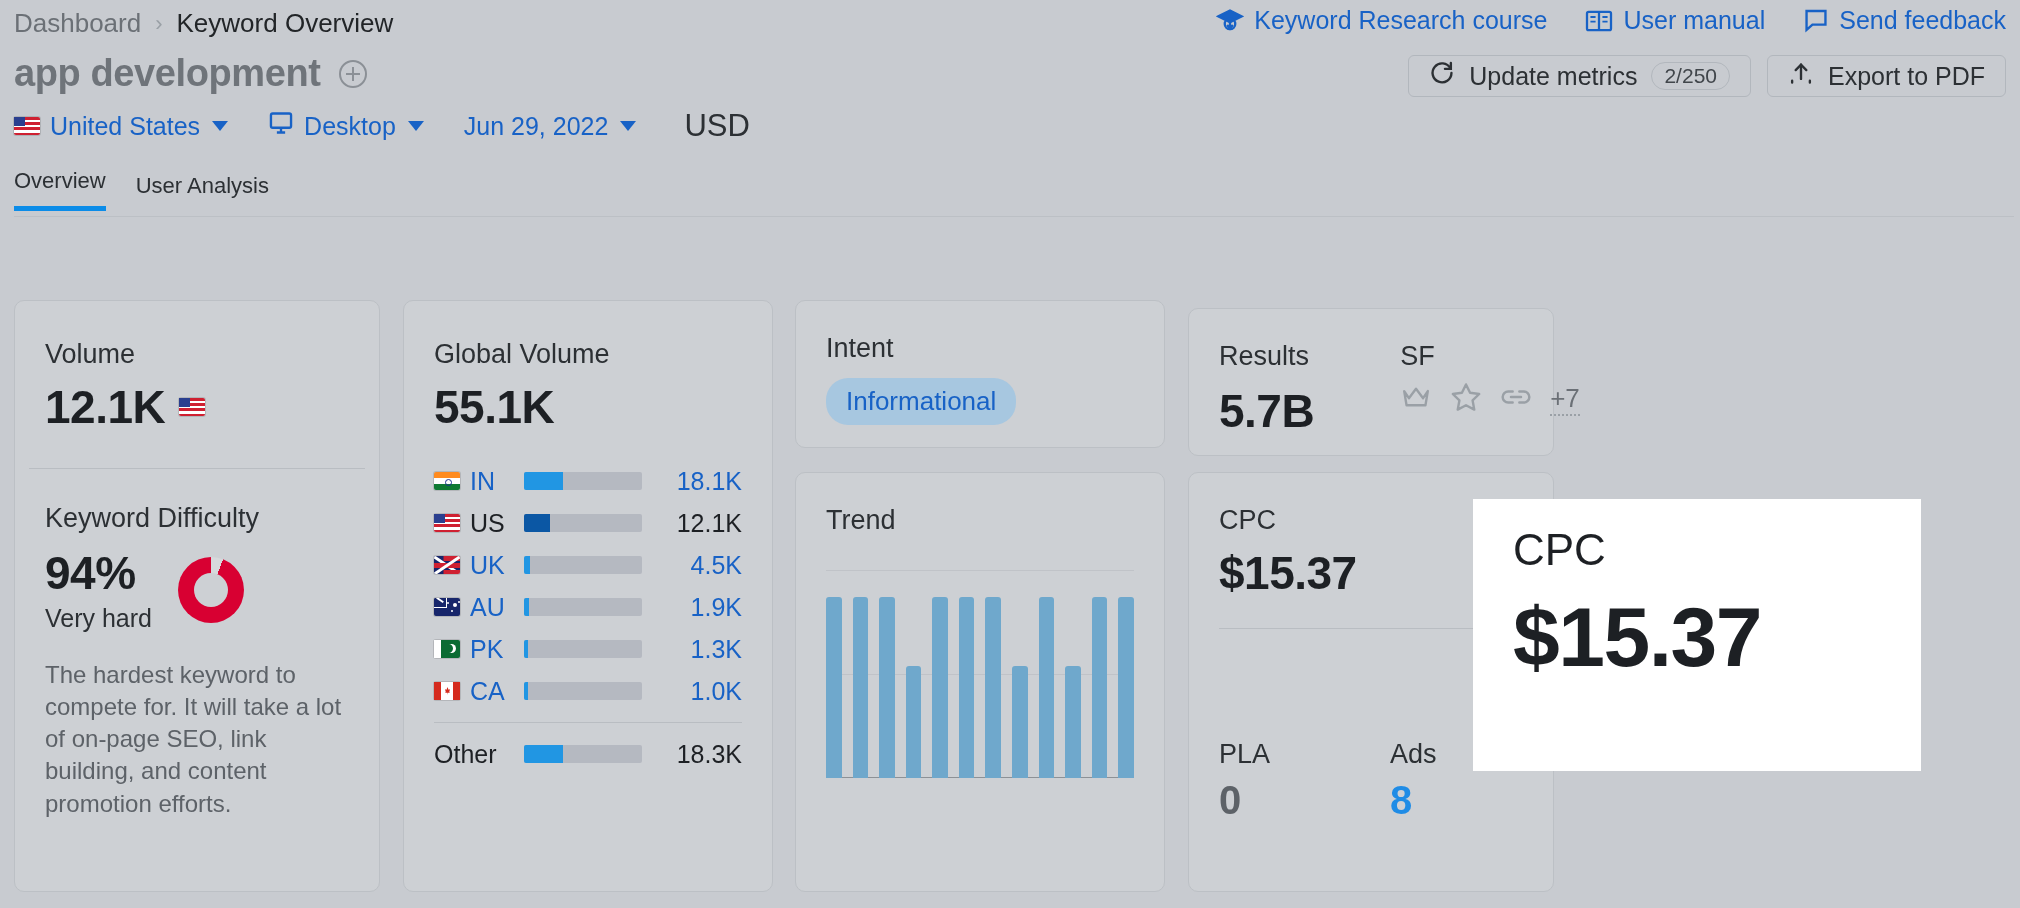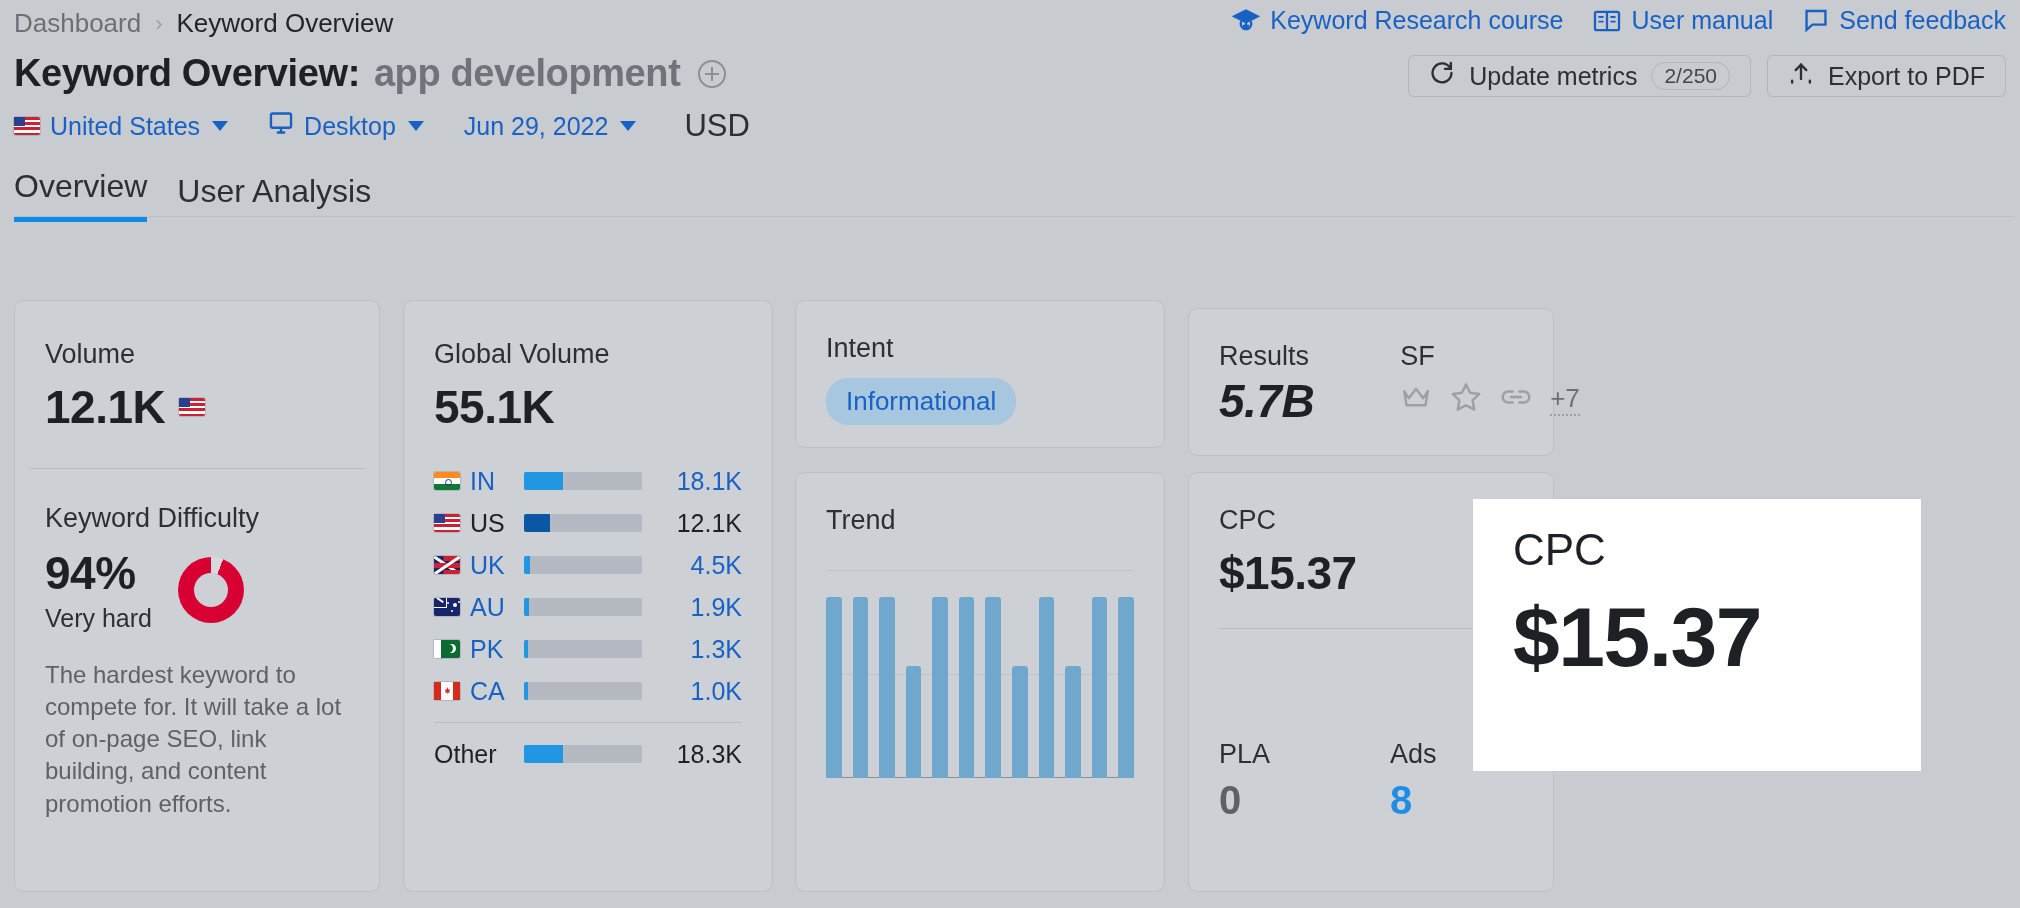--- a/index.html
+++ b/index.html
@@ -11,21 +11,21 @@
     -webkit-font-smoothing: antialiased;
   }
   #root { position: relative; width: 2020px; height: 908px; }
 
   
   .breadcrumb { position: absolute; left: 14px; top: 8px; display: flex; align-items: center; gap: 14px; }
   .crumb-dash { font-size: 26px; color: #6b7076; }
   .crumb-sep  { font-size: 22px; color: #9aa0a6; }
   .crumb-cur  { font-size: 26px; color: #222528; }
 
-  .top-links { position: absolute; right: 14px; top: 6px; display: flex; align-items: center; gap: 30px; }
+  .top-links { position: absolute; right: 14px; top: 6px; display: flex; align-items: center; gap: 38px; }
   .top-link { display: flex; align-items: center; gap: 10px; color: #1862c6; font-size: 25px; cursor: pointer; }
   .top-link svg { display: block; }
 
   
   .title-row { position: absolute; left: 14px; top: 52px; display: flex; align-items: center; gap: 14px; }
   .title-main { font-size: 38px; font-weight: bold; color: #1d2024; letter-spacing: -0.4px; }
   .title-kw   { font-size: 38px; font-weight: bold; color: #6f747a; letter-spacing: -0.4px; }
   .plus-icon  { width: 28px; height: 28px; border: 2px solid #8b9096; border-radius: 50%;
                 position: relative; margin-left: 4px; cursor: pointer; }
   .plus-icon::before, .plus-icon::after { content: ""; position: absolute; background: #8b9096; }
@@ -73,21 +73,21 @@
   .flag-pk::after { content:""; position:absolute; left:13px; top:4px; width:9px; height:9px;
       border-radius:50%; box-shadow: inset -3px 0 0 0 #fff; }
   .flag-ca { background: #fff; position: relative; }
   .flag-ca::before { content:""; position:absolute; left:0; top:0; bottom:0; width:7px; background:#d52b1e;
       box-shadow: 19px 0 0 0 #d52b1e; }
   .flag-ca::after { content:""; position:absolute; left:11px; top:5px; width:5px; height:8px; background:#d52b1e;
       clip-path: polygon(50% 0, 70% 35%, 100% 28%, 85% 62%, 100% 72%, 55% 72%, 50% 100%, 45% 72%, 0 72%, 15% 62%, 0 28%, 30% 35%); }
 
   
   .tabs { position: absolute; left: 14px; top: 168px; display: flex; gap: 30px; align-items: flex-end; }
-  .tab { font-size: 32px; color: #2c3034; padding-bottom: 12px; cursor: pointer; }
+  .tab { font-size: 22px; color: #2c3034; padding-bottom: 12px; cursor: pointer; }
   .tab.active { border-bottom: 5px solid #0b8ce8; }
   .tab-rule { position: absolute; left: 14px; top: 216px; width: 2000px; height: 1px; background: #bcc0c5; }
 
   
   .card { position: absolute; background: #cdd0d4; border: 1px solid #bcc0c5; border-radius: 10px; }
   .card-label { font-size: 27px; color: #2c3034; }
   .card-big   { font-size: 46px; font-weight: bold; color: #1d2024; letter-spacing: -0.5px; }
 
   #card-volume  { left: 14px;   top: 300px;  width: 366px; height: 592px; }
   #card-global  { left: 403px;  top: 300px;  width: 370px; height: 592px; }
@@ -194,21 +194,20 @@
       <span>
         <svg width="26" height="25" viewBox="0 0 22 21" fill="none" stroke="#1862c6" stroke-width="2">
           <path d="M3 2.5 H19 V14 H8 L3 18.5 Z"></path>
         </svg>
       </span>
       <span>Send feedback</span>
     </div>
   </div>
 
   <div class="title-row">
-    <span class="title-main">Keyword Overview:</span>
     <span class="title-kw">app development</span>
     <span class="plus-icon"></span>
   </div>
 
   <div class="actions">
     <div class="btn">
       <span>
         <svg width="26" height="26" viewBox="0 0 22 22" fill="none" stroke="#2c3034" stroke-width="2" stroke-linecap="round">
           <path d="M18 7 A8 8 0 1 0 19 11"></path>
           <path d="M18.5 2.5 L18.5 7.5 L13.5 7.5"></path>
@@ -391,21 +390,21 @@
     <div class="intent-inner">
       <div class="card-label">Intent</div>
       <div class="intent-chip">Informational</div>
     </div>
   </div>
 
   <div class="card" id="card-results">
     <div class="res-inner">
       <div>
         <div class="card-label">Results</div>
-        <div class="card-big" style="margin-top:2px;font-style:italic;">5.7B</div>
+        <div class="card-big" style="margin-top:12px;">5.7B</div>
       </div>
       <div>
         <div class="card-label">SF</div>
         <div class="sf-icons">
           <span>
             <svg width="32" height="26" viewBox="0 0 26 22" fill="none" stroke="#9aa0a6" stroke-width="2" stroke-linejoin="round">
               <path d="M3 6 L7 12 L13 4 L19 12 L23 6 L21 18 H5 Z"></path>
             </svg>
           </span>
           <span>

